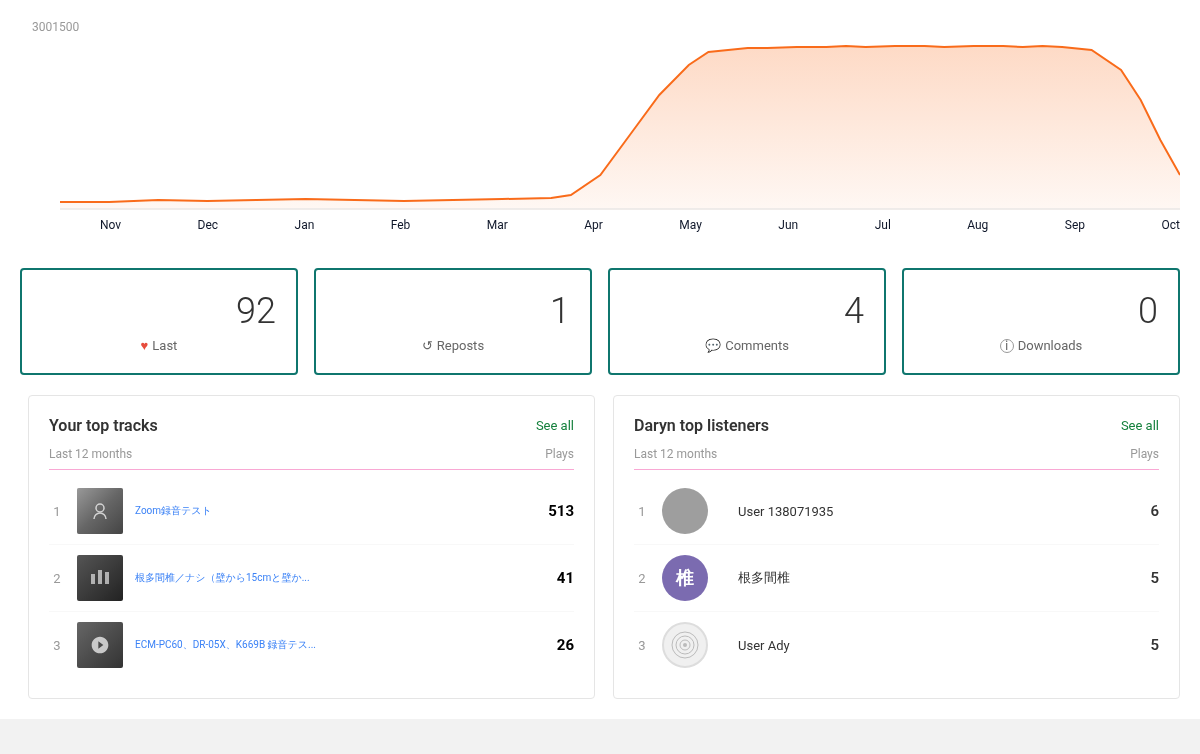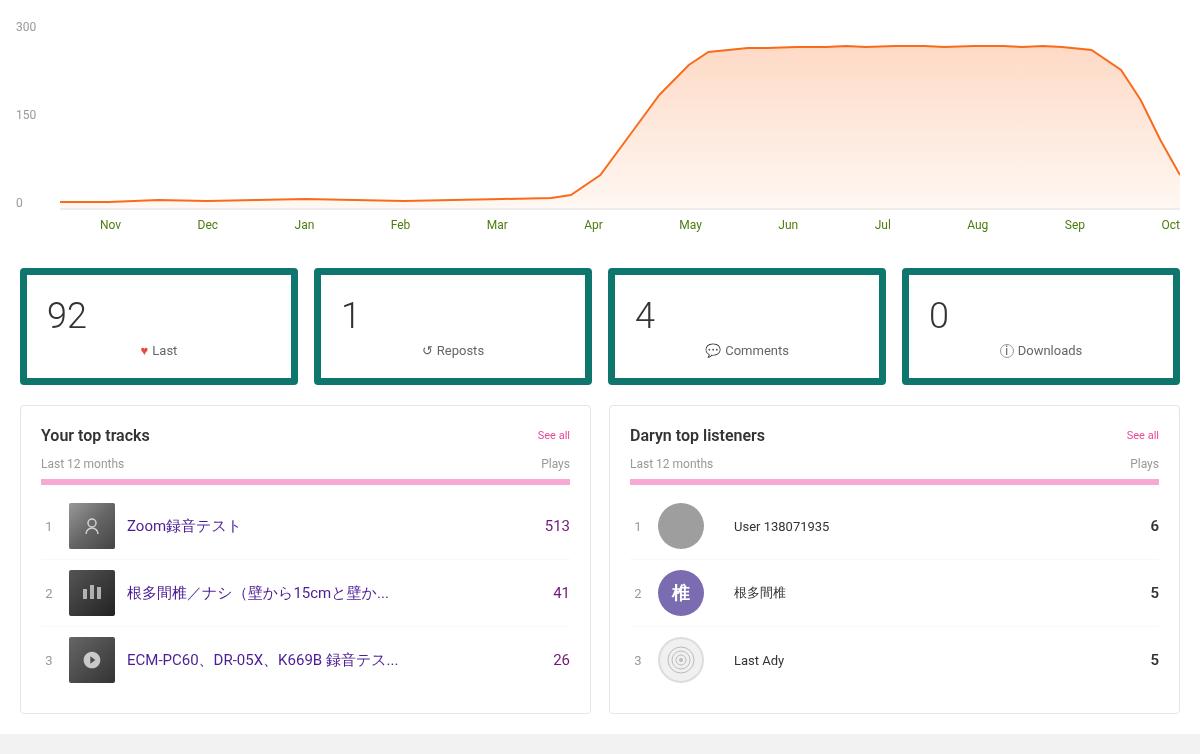--- a/index.html
+++ b/index.html
@@ -18,25 +18,25 @@
 
     
     .chart-section {
       background: #fff;
       padding: 20px 20px 0 20px;
       position: relative;
     }
 
     .chart-y-labels {
       position: absolute;
-      left: 16px;
+      left: 32px;
       top: 20px;
       display: flex;
-      flex-direction: column;
-      justify-content: space-between;
+      flex-direction: row;
+      justify-content: flex-start;
       height: 190px;
     }
 
     .chart-y-label {
       font-size: 12px;
       color: #999;
     }
 
     .chart-container {
       margin-left: 40px;
@@ -50,38 +50,38 @@
 
     .chart-x-labels {
       display: flex;
       justify-content: space-between;
       padding: 8px 0 16px 0;
       margin-left: 40px;
     }
 
     .chart-x-label {
       font-size: 12px;
-      color: #4d7c0f;
+      color: #0f172a;
     }
 
     
     .stats-row {
       display: flex;
       gap: 0;
       padding: 20px;
       gap: 16px;
     }
 
     .stat-card {
       flex: 1;
-      border: 7px solid #0f766e;
+      border: 2px solid #0f766e;
       border-radius: 4px;
       background: #fff;
       padding: 20px;
-      text-align: left;
+      text-align: right;
     }
 
     .stat-number {
       font-size: 36px;
       font-weight: 300;
       color: #333;
       display: block;
       margin-bottom: 6px;
     }
 
@@ -91,21 +91,21 @@
       display: flex;
       align-items: center;
       justify-content: center;
       gap: 4px;
     }
 
     
     .bottom-row {
       display: flex;
       gap: 18px;
-      padding: 0 20px 20px 20px;
+      padding: 0 20px 20px 28px;
     }
 
     .panel {
       flex: 1;
       background: #fff;
       border: 1px solid #e5e5e5;
       border-radius: 4px;
       padding: 20px;
     }
 
@@ -116,33 +116,33 @@
       margin-bottom: 12px;
     }
 
     .panel-title {
       font-size: 16px;
       font-weight: 600;
       color: #333;
     }
 
     .see-all-link {
-      font-size: 11px;
-      color: #ec4899;
+      font-size: 13px;
+      color: #15803d;
       text-decoration: none;
       cursor: pointer;
     }
 
     .panel-meta {
       display: flex;
       justify-content: space-between;
       font-size: 12px;
       color: #999;
       margin-bottom: 8px;
-      border-bottom: 6px solid #f9a8d4;
+      border-bottom: 1px solid #f9a8d4;
       padding-bottom: 8px;
     }
 
     .track-row, .listener-row {
       display: flex;
       align-items: center;
       padding: 10px 0;
       border-bottom: 1px solid #f8f8f8;
       gap: 12px;
     }
@@ -168,29 +168,29 @@
       overflow: hidden;
     }
 
     .track-thumb-placeholder {
       width: 100%;
       height: 100%;
       background: linear-gradient(135deg, #888 0%, #555 100%);
     }
 
     .track-name {
-      font-size: 15px;
-      color: #4c1d95;
+      font-size: 10px;
+      color: #3b82f6;
       flex: 1;
     }
 
     .track-plays {
       font-size: 15px;
-      font-weight: 400;
-      color: #701a75;
+      font-weight: 700;
+      color: #000000;
       flex-shrink: 0;
     }
 
     .avatar {
       width: 46px;
       height: 46px;
       border-radius: 50%;
       flex-shrink: 0;
       overflow: hidden;
       display: flex;
@@ -389,19 +389,19 @@
       <div class="listener-row">
         <span class="rank-num">3</span>
         <div class="avatar spiral-avatar" style="background: #f0f0f0; border: 2px solid #ddd;">
           <svg width="30" height="30" viewBox="0 0 30 30" fill="none" xmlns="http://www.w3.org/2000/svg">
             <circle cx="15" cy="15" r="13" stroke="#bbb" stroke-width="1"></circle>
             <circle cx="15" cy="15" r="9" stroke="#bbb" stroke-width="1"></circle>
             <circle cx="15" cy="15" r="5" stroke="#bbb" stroke-width="1"></circle>
             <circle cx="15" cy="15" r="2" fill="#bbb"></circle>
           </svg>
         </div>
-        <span class="listener-name">Last Ady</span>
+        <span class="listener-name">User Ady</span>
         <span class="listener-plays">5</span>
       </div>
     </div>
 
   </div>
 </div>
 
 </body></html>

